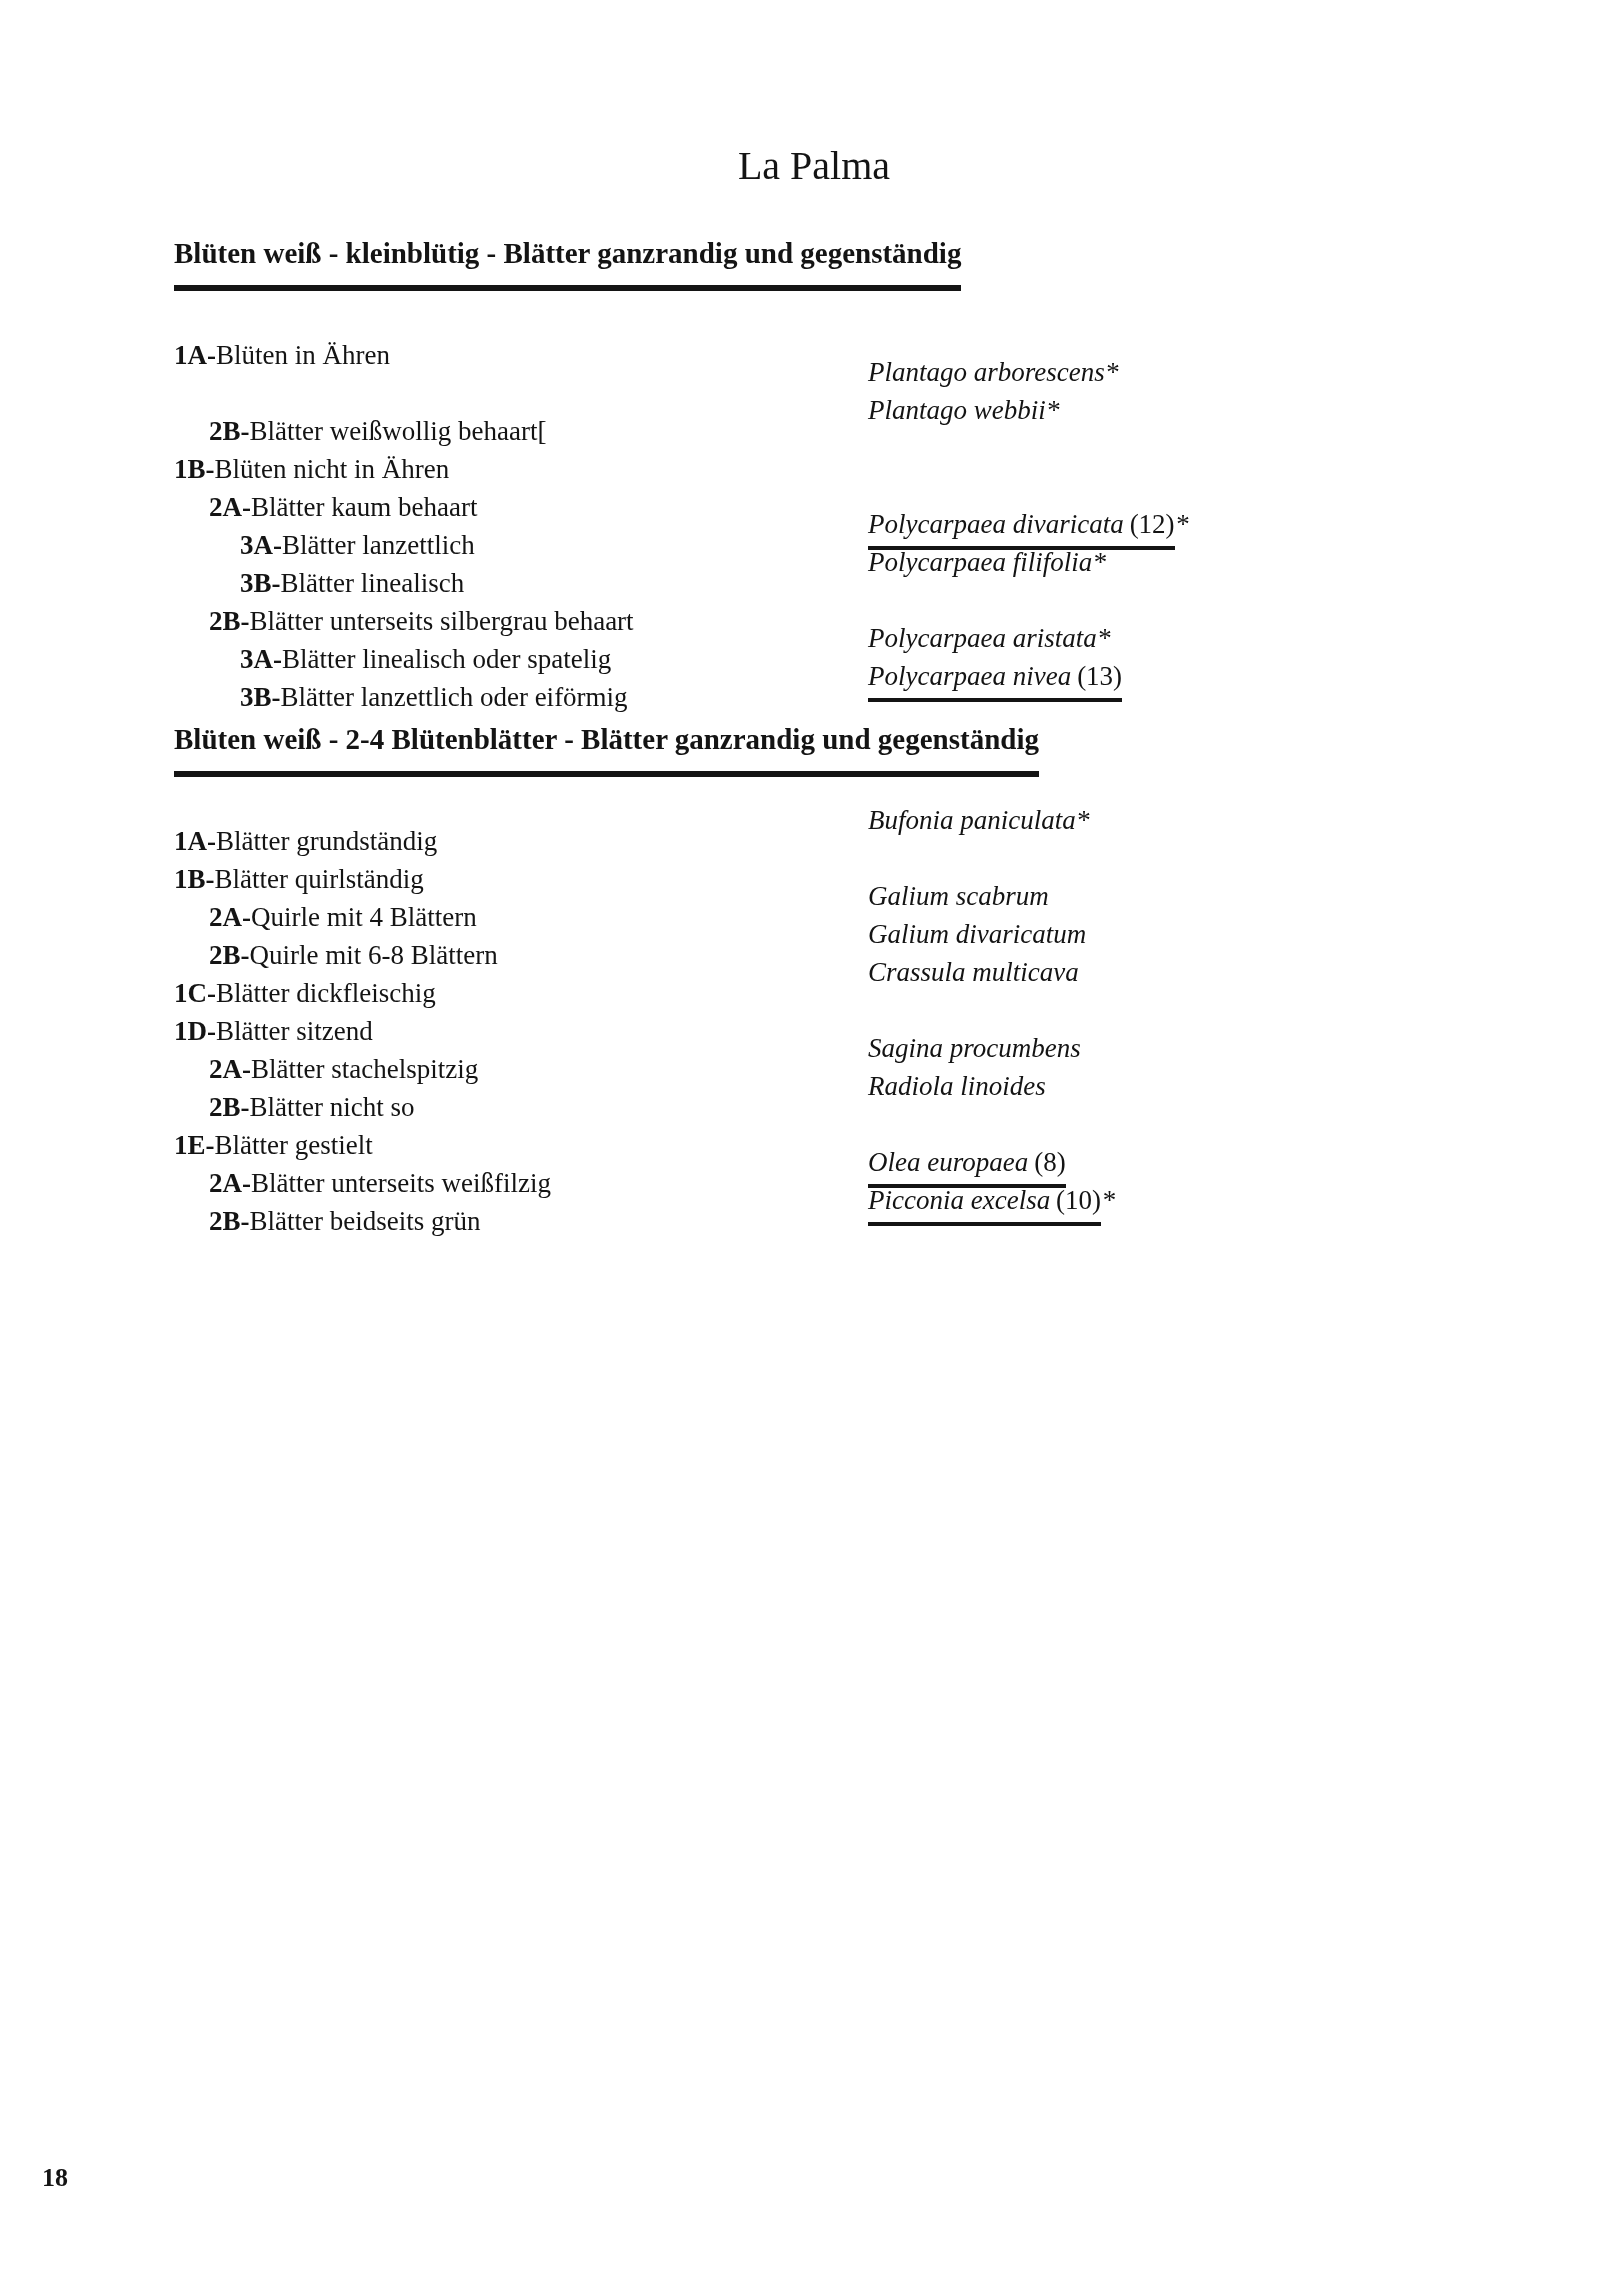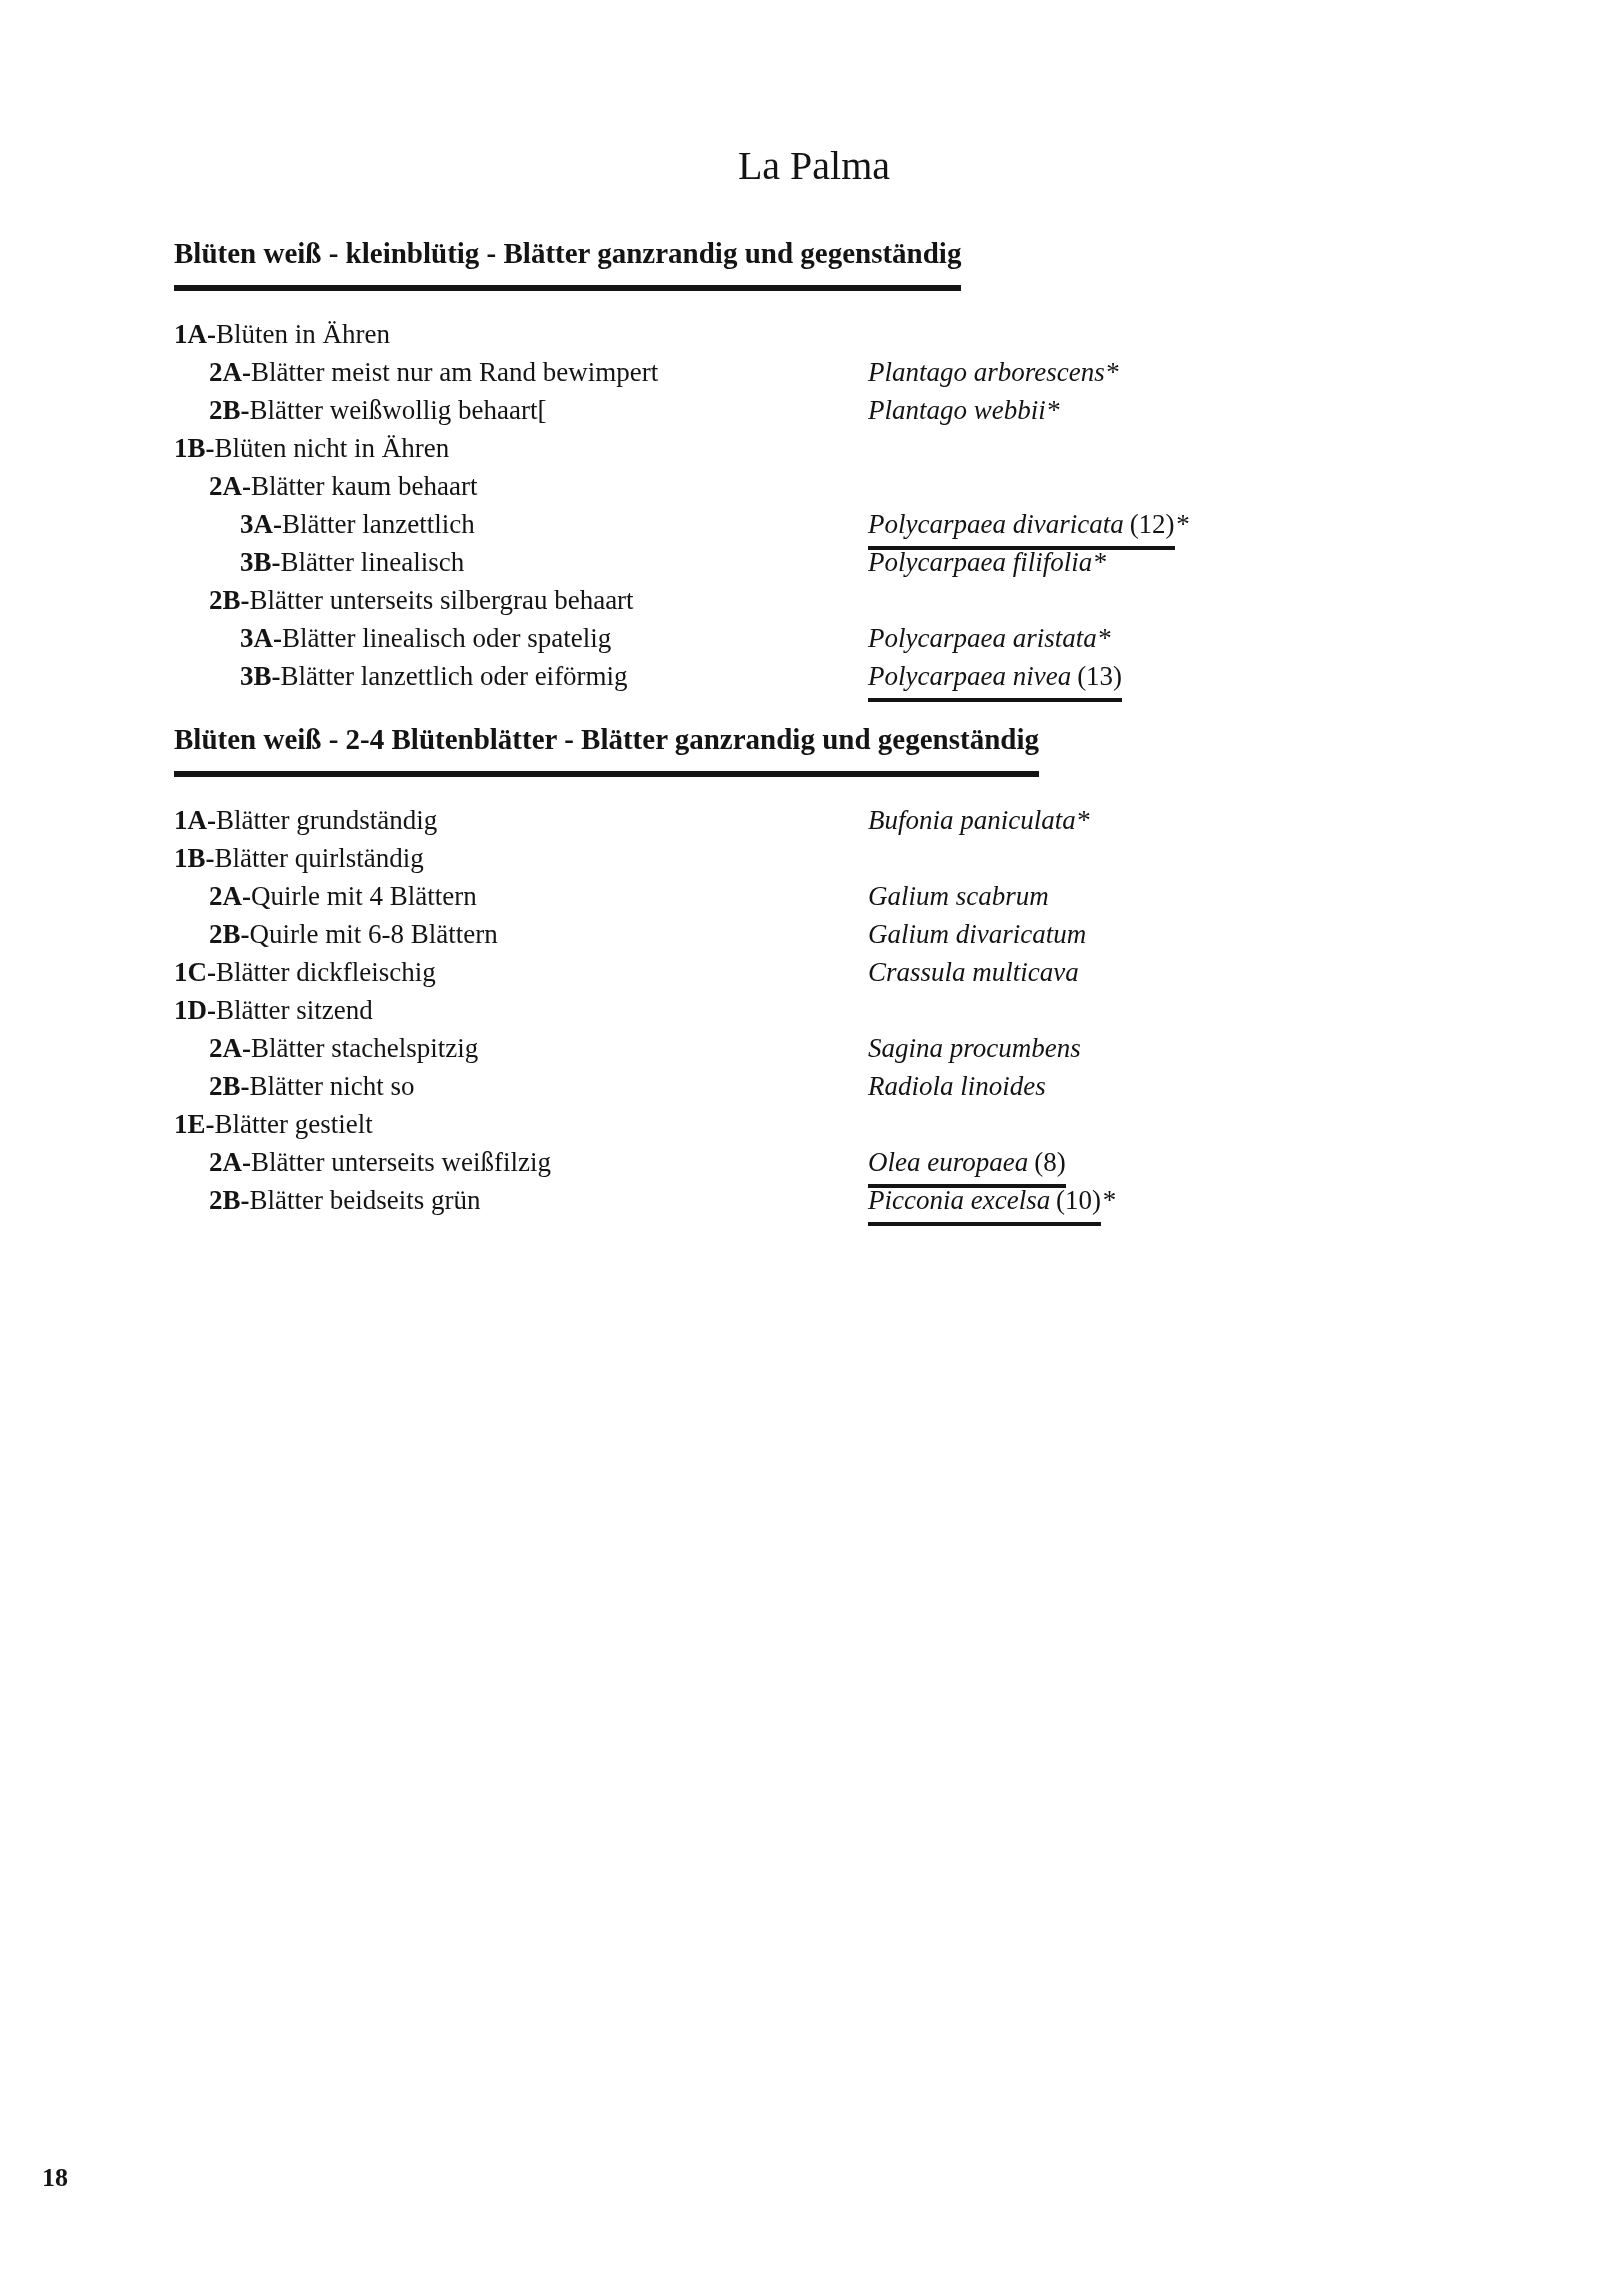--- a/index.html
+++ b/index.html
@@ -22,21 +22,21 @@
     padding-bottom:16px;border-bottom:6.3px solid #141414;
     white-space:nowrap;
   }
   .heading.first{margin-top:54px;}
   .heading.second{margin-top:29px;}
   .key{margin-top:24px;}
   .row{
     position:relative;height:38px;line-height:38px;
     font-size:27px;white-space:nowrap;
   }
-  .row .left{display:inline-block;}
+  .row .left{display:inline-block;margin-top:21px;}
   .row.lvl2 .left{padding-left:35px;}
   .row.lvl3 .left{padding-left:66px;}
   .code{font-weight:bold;}
   .species{
     position:absolute;left:694px;top:0;
     font-weight:normal;font-style:italic;
   }
   .spwrap{display:inline;}
   .und{border-bottom:4px solid #141414;padding-bottom:7px;}
   .spnum{font-style:normal;margin-left:0.22em;}
@@ -53,21 +53,20 @@
 
   <div class="doc-title">La Palma</div>
 
   <div class="heading first">Blüten weiß - kleinblütig - Blätter ganzrandig und gegenständig</div>
 
   <div class="key">
     <div class="row lvl1">
       <span class="left"><span class="code">1A-</span><span class="txt">Blüten in Ähren</span></span>
     </div>
     <div class="row lvl2">
-      <span class="left"><span class="code">2A-</span><span class="txt">Blätter meist nur am Rand bewimpert</span></span>
       <span class="species"><span class="spwrap"><i class="spn">Plantago arborescens</i></span><span class="spstar">*</span></span>
     </div>
     <div class="row lvl2">
       <span class="left"><span class="code">2B-</span><span class="txt">Blätter weißwollig behaart[</span></span>
       <span class="species"><span class="spwrap"><i class="spn">Plantago webbii</i></span><span class="spstar">*</span></span>
     </div>
     <div class="row lvl1">
       <span class="left"><span class="code">1B-</span><span class="txt">Blüten nicht in Ähren</span></span>
     </div>
     <div class="row lvl2">

